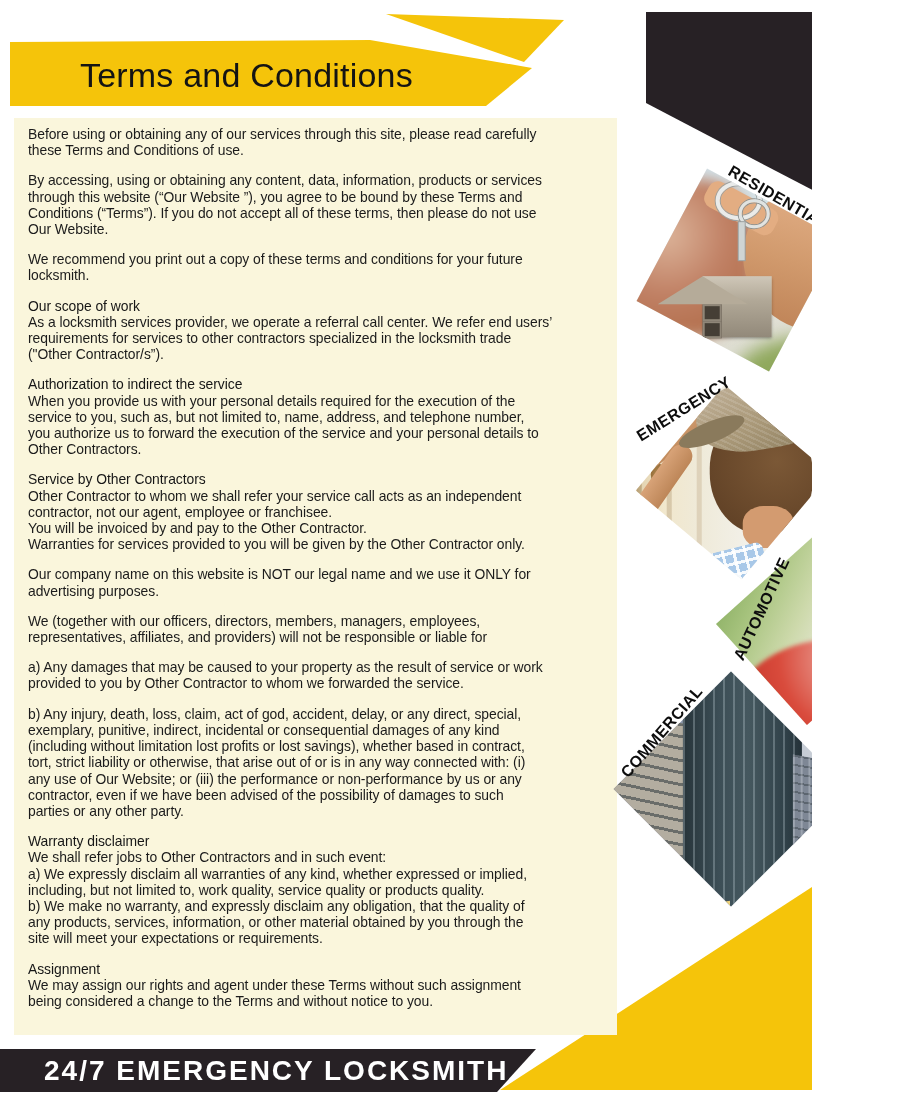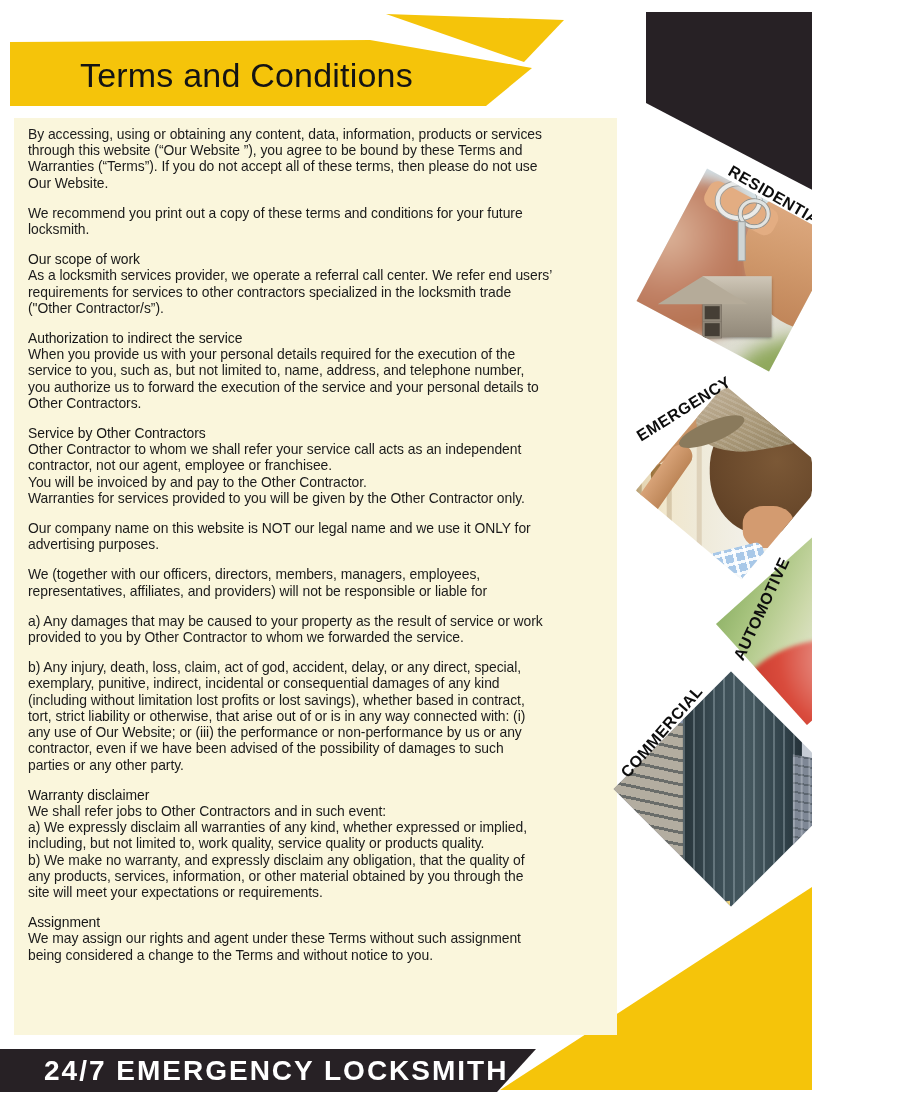--- a/index.html
+++ b/index.html
@@ -117,23 +117,27 @@
     <polygon points="0,1049 536,1049 497,1092 0,1092" fill="#272125"></polygon>
     <rect x="14" y="118" width="603" height="917" fill="#FAF6DC"></rect>
   </svg>
 
   <div class="corner-arc"></div>
 
   <div class="title">Terms and Conditions</div>
 
   <div class="content">
     <div class="blk">
+      <div class="b">Before using or obtaining any of our services through this site, please read carefully
+these Terms and Conditions of use.</div>
+    </div>
+    <div class="blk">
       <div class="b">By accessing, using or obtaining any content, data, information, products or services
 through this website (“Our Website ”), you agree to be bound by these Terms and
-Warranties (“Terms”). If you do not accept all of these terms, then please do not use
+Conditions (“Terms”). If you do not accept all of these terms, then please do not use
 Our Website.</div>
     </div>
     <div class="blk">
       <div class="b">We recommend you print out a copy of these terms and conditions for your future
 locksmith.</div>
     </div>
     <div class="blk">
       <div class="h">Our scope of work</div>
       <div class="b">As a locksmith services provider, we operate a referral call center. We refer end users’
 requirements for services to other contractors specialized in the locksmith trade

